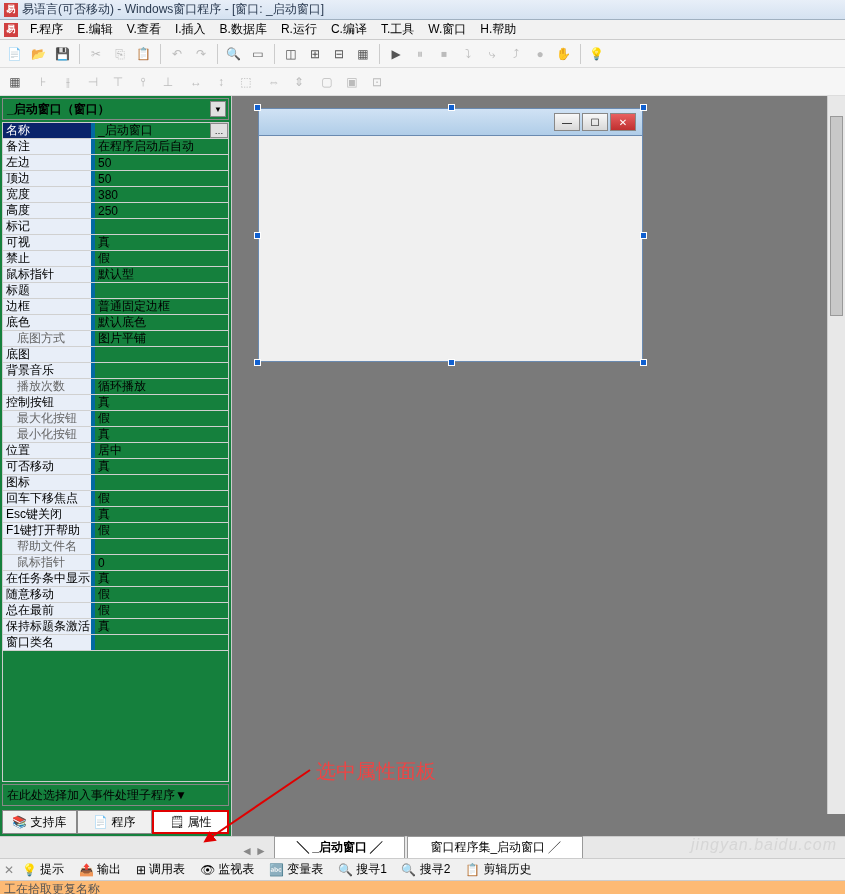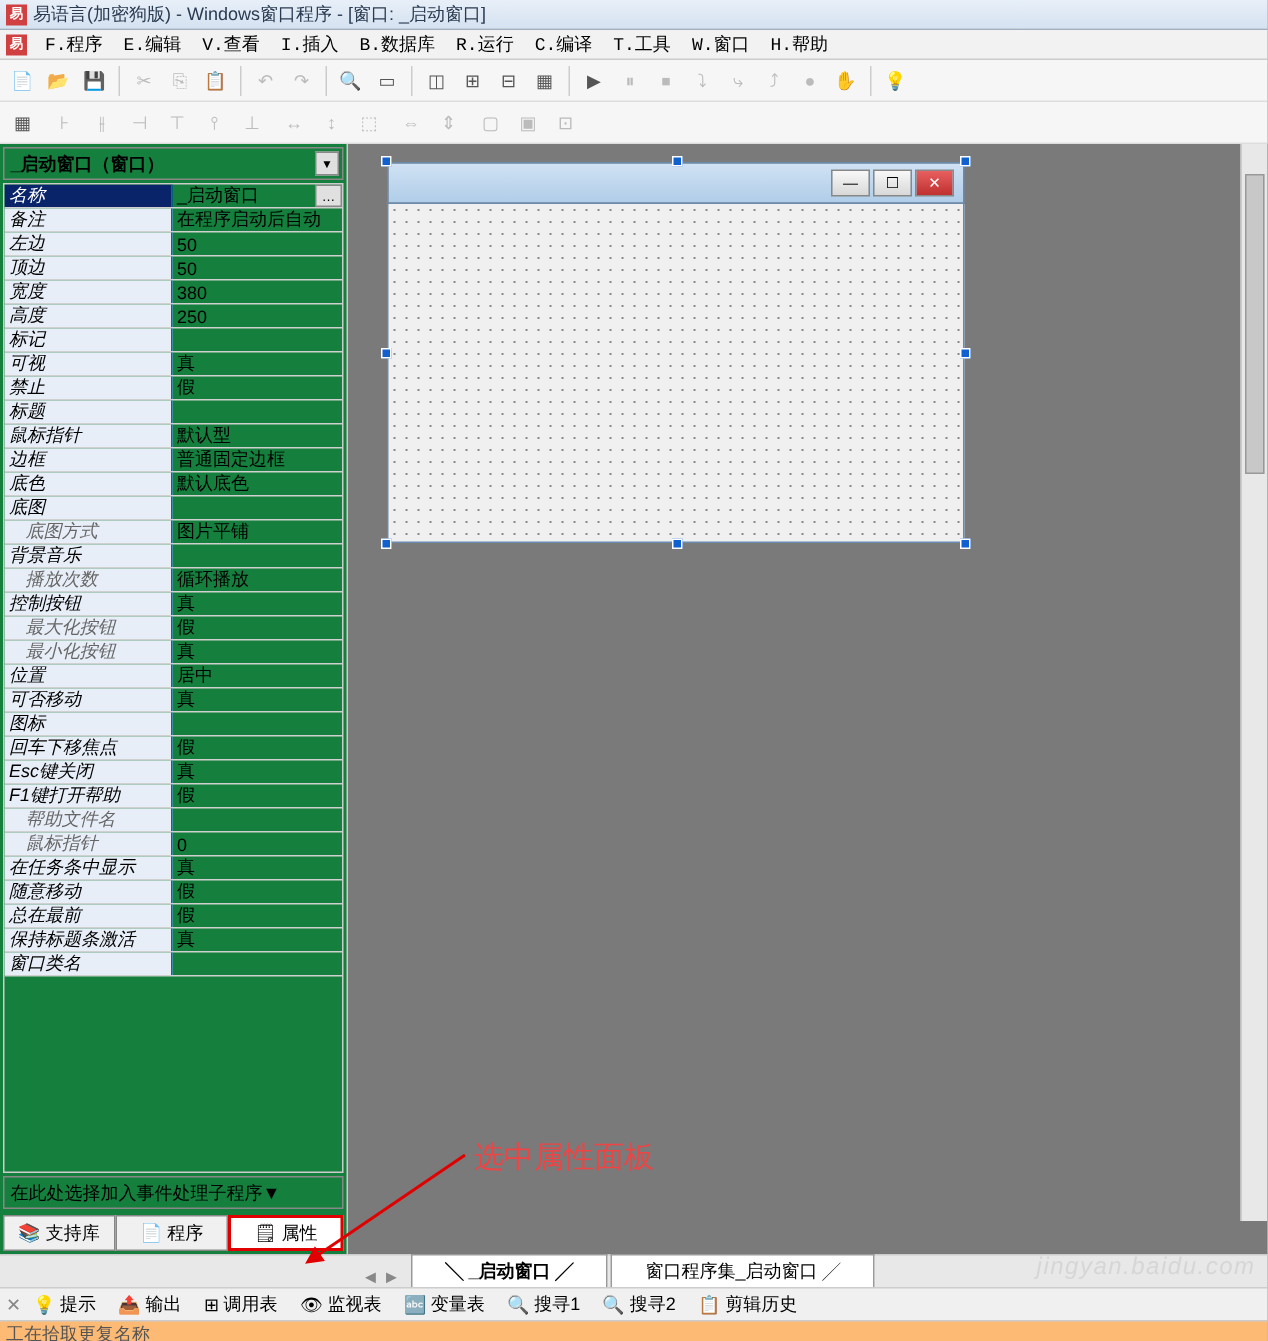--- a/index.html
+++ b/index.html
@@ -2,34 +2,34 @@
 <html><head>
 <meta charset="utf-8">
 <style>
 * { box-sizing: border-box; margin: 0; padding: 0; font-family: "Microsoft YaHei", SimSun, sans-serif; font-size: 12px; }
 body { background: #fff; width: 845px; height: 894px; overflow: hidden; position: relative; }
 .title-bar { height: 20px; background: linear-gradient(#e8eff8, #d5e2f1); border-bottom: 1px solid #a0b0c0; display: flex; align-items: center; padding: 0 4px; gap: 4px; }
 .title-bar .app-icon { width: 14px; height: 14px; background: #d04040; display: inline-flex; align-items: center; justify-content: center; color: #fff; font-size: 9px; font-weight: bold; }
 .title-bar .title { color: #2a3a50; font-size: 12px; }
 .menu-bar { height: 20px; background: #f2f2f2; border-bottom: 1px solid #ccc; display: flex; align-items: center; padding: 0 4px; gap: 2px; }
 .menu-bar .app-icon { width: 14px; height: 14px; background: #d04040; display: inline-flex; align-items: center; justify-content: center; color: #fff; font-size: 9px; font-weight: bold; margin-right: 4px; }
-.menu-bar .mi { padding: 1px 6px; cursor: pointer; font-family: Liberation Mono, monospace; }
+.menu-bar .mi { padding: 1px 6px; cursor: pointer; }
 .toolbar { height: 28px; background: #f6f6f6; border-bottom: 1px solid #ddd; display: flex; align-items: center; padding: 0 4px; gap: 2px; }
 .toolbar .sep { width: 1px; height: 20px; background: #ccc; margin: 0 3px; }
 .tbtn { width: 22px; height: 22px; border: 1px solid transparent; display: inline-flex; align-items: center; justify-content: center; cursor: pointer; color: #555; }
 .tbtn.dis { color: #bbb; cursor: default; }
 .toolbar2 { height: 28px; background: #f6f6f6; border-bottom: 1px solid #ddd; display: flex; align-items: center; padding: 0 4px; gap: 3px; }
 .main-area { display: flex; height: calc(100% - 20px - 20px - 28px - 28px - 22px - 22px - 14px); }
 .left-panel { width: 232px; display: flex; flex-direction: column; border-right: 1px solid #ccc; background: #15803d; }
 .combo { height: 22px; border: 1px solid #888; display: flex; align-items: center; padding: 0 4px; margin: 2px; position: relative; font-weight: bold; }
 .combo .arrow { position: absolute; right: 2px; width: 16px; height: 16px; background: #e0e0e0; border: 1px solid #888; display: flex; align-items: center; justify-content: center; font-size: 8px; }
 .prop-grid { flex: 1; overflow-y: auto; overflow-x: hidden; border: 1px solid #ccc; margin: 0 2px; }
 .prop-row { display: flex; height: 16px; border-bottom: 1px solid #d0d0d0; }
 .prop-row.sel .pk { background: #0a246a; color: #fff; }
-.prop-row .pk { width: 112px; padding: 0 3px; background: #e8eef8; border-right: 1px solid #0369a1; white-space: nowrap; overflow: hidden; display: flex; align-items: center; font-style: italic; }
+.prop-row .pk { width: 92px; padding: 0 3px; background: #e8eef8; border-right: 4px solid #0369a1; white-space: nowrap; overflow: hidden; display: flex; align-items: center; }
 .prop-row .pv { flex: 1; padding: 0 3px; display: flex; align-items: center; white-space: nowrap; overflow: hidden; position: relative; }
 .prop-row .pv .dots { position: absolute; right: 0; width: 18px; height: 100%; background: #e0e0e0; border: 1px solid #888; display: flex; align-items: center; justify-content: center; font-size: 9px; }
 .prop-row.sub .pk { padding-left: 14px; color: #666; }
 .combo2 { height: 22px; border: 1px solid #888; display: flex; align-items: center; padding: 0 4px; margin: 2px; position: relative; }
 .bottom-tabs { display: flex; height: 24px; margin: 2px; gap: 0; }
 .bottom-tabs .bt { flex: 1; border: 1px solid #888; background: #f0f0f0; display: flex; align-items: center; justify-content: center; gap: 3px; cursor: pointer; font-size: 12px; padding: 0 2px; }
 .bottom-tabs .bt.active { border: 2px solid #e00000; background: #fff; }
 .canvas-area { flex: 1; background: #7a7a7a; position: relative; overflow: hidden; }
 .scrollbar-v { position: absolute; right: 0; top: 0; bottom: 22px; width: 18px; background: #e8e8e8; border-left: 1px solid #ccc; }
 .scrollbar-v .thumb { position: absolute; left: 2px; right: 2px; top: 20px; height: 200px; background: #c8c8c8; border: 1px solid #999; }
@@ -51,21 +51,21 @@
 .status-bar { height: 14px; background: #fdba74; border-top: 1px solid #ccc; font-size: 11px; padding: 0 4px; color: #555; }
 .anno-arrow { position: absolute; pointer-events: none; }
 .anno-text { position: absolute; color: #ef4444; font-size: 20px; font-weight: normal; pointer-events: none; }
 .watermark { position: absolute; right: 8px; bottom: 40px; color: rgba(180,180,180,0.35); font-size: 16px; font-style: italic; letter-spacing: 1px; pointer-events: none; }
 </style>
 </head>
 <body>
 
 <div class="title-bar">
   <span class="app-icon">易</span>
-  <span class="title">易语言(加密狗版) - Windows窗口程序 - [窗口: _启动窗口]</span>
+  <span class="title">易语言(可否移动) - Windows窗口程序 - [窗口: _启动窗口]</span>
 </div>
 
 <div class="menu-bar">
   <span class="app-icon">易</span>
   <span class="mi">F.程序</span>
   <span class="mi">E.编辑</span>
   <span class="mi">V.查看</span>
   <span class="mi">I.插入</span>
   <span class="mi">B.数据库</span>
   <span class="mi">R.运行</span>
@@ -167,42 +167,42 @@
         </div>
         <div class="prop-row">
           <div class="pk">可视</div>
           <div class="pv">真</div>
         </div>
         <div class="prop-row">
           <div class="pk">禁止</div>
           <div class="pv">假</div>
         </div>
         <div class="prop-row">
-          <div class="pk">标题</div>
-          <div class="pv"></div>
-        </div>
-        <div class="prop-row">
           <div class="pk">鼠标指针</div>
           <div class="pv">默认型</div>
         </div>
         <div class="prop-row">
+          <div class="pk">标题</div>
+          <div class="pv"></div>
+        </div>
+        <div class="prop-row">
           <div class="pk">边框</div>
           <div class="pv">普通固定边框</div>
         </div>
         <div class="prop-row">
           <div class="pk">底色</div>
           <div class="pv">默认底色</div>
         </div>
-        <div class="prop-row">
-          <div class="pk">底图</div>
-          <div class="pv"></div>
-        </div>
         <div class="prop-row sub">
           <div class="pk">底图方式</div>
           <div class="pv">图片平铺</div>
+        </div>
+        <div class="prop-row">
+          <div class="pk">底图</div>
+          <div class="pv"></div>
         </div>
         <div class="prop-row">
           <div class="pk">背景音乐</div>
           <div class="pv"></div>
         </div>
         <div class="prop-row sub">
           <div class="pk">播放次数</div>
           <div class="pv">循环播放</div>
         </div>
         <div class="prop-row">

